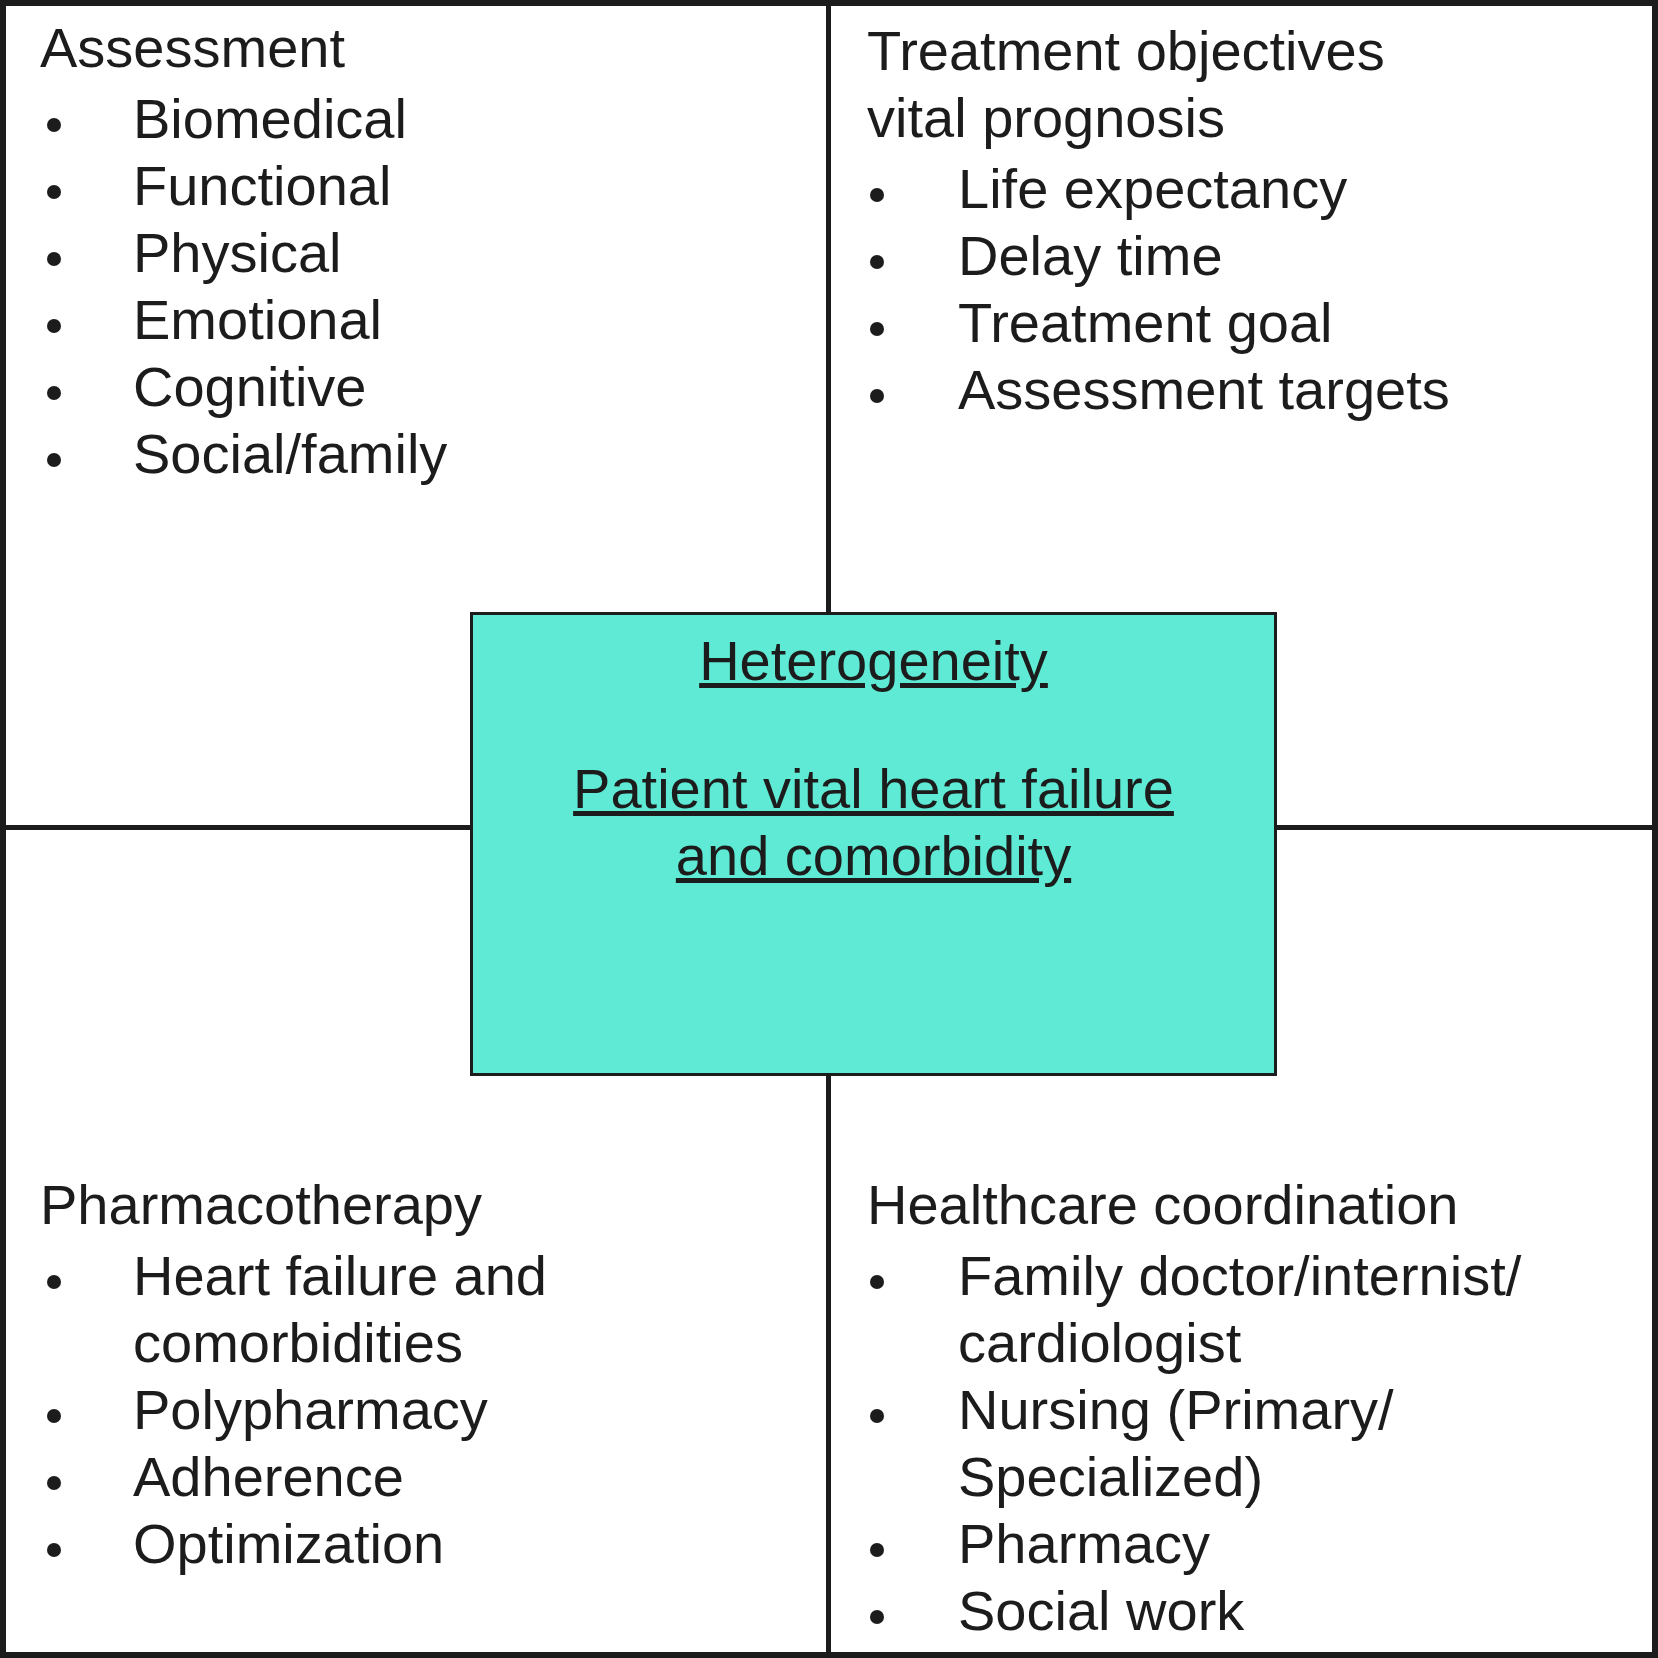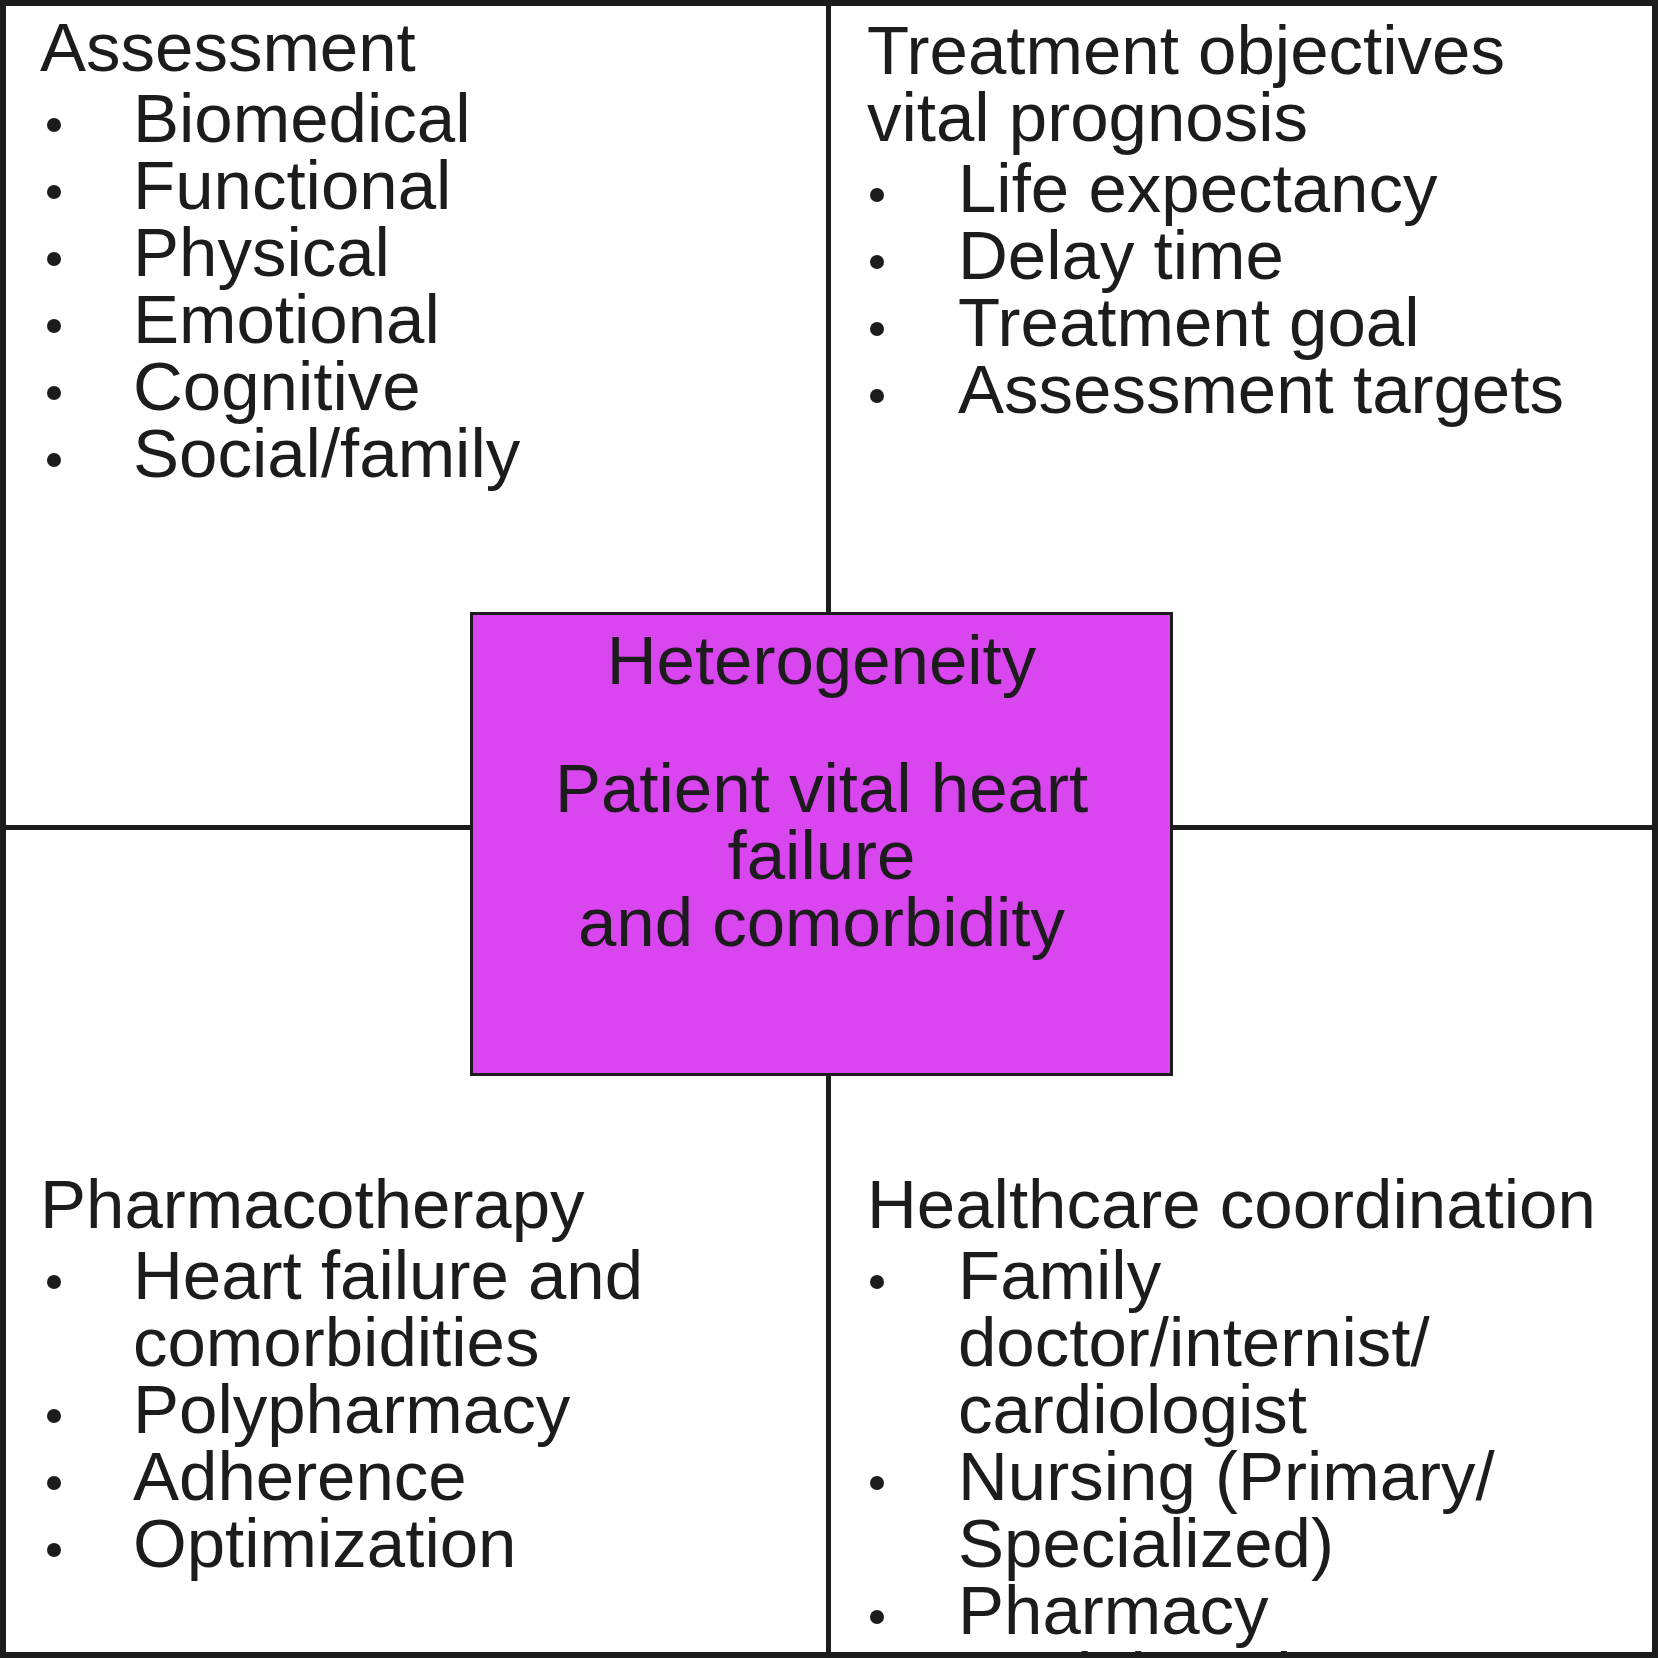--- a/index.html
+++ b/index.html
@@ -8,21 +8,21 @@
     background: #ffffff;
   }
   #figure {
     position: relative;
     width: 1658px;
     height: 1658px;
     box-sizing: border-box;
     background: #ffffff;
     border: 6px solid #1c1c1c;
     font-family: "Liberation Sans", "DejaVu Sans", sans-serif;
-    font-size: 69px;
+    font-size: 56px;
     line-height: 67px;
     color: #1c1c1c;
     overflow: hidden;
   }
   
   .h-divider {
     position: absolute;
     left: 0;
     right: 0;
     top: 819px;   
@@ -78,28 +78,29 @@
   }
   #q-top-right .bullet-dot,
   #q-bottom-right .bullet-dot {
     left: 3px;
   }
   
   #center-box {
     position: absolute;
     left: 464px;   
     top: 606px;    
-    width: 703px;
+    width: 807px;
     height: 464px;
     box-sizing: border-box;
-    background: #d946ef;
+    background: #5eead4;
     border: 3px solid #1c1c1c;
     z-index: 2;
     text-align: center;
     padding-top: 12px;
+    text-decoration: underline;
   }
   #center-box .box-subtitle {
     margin-top: 61px;
     white-space: pre-line;
   }
 </style>
 </head>
 <body>
 
 <div id="figure">

